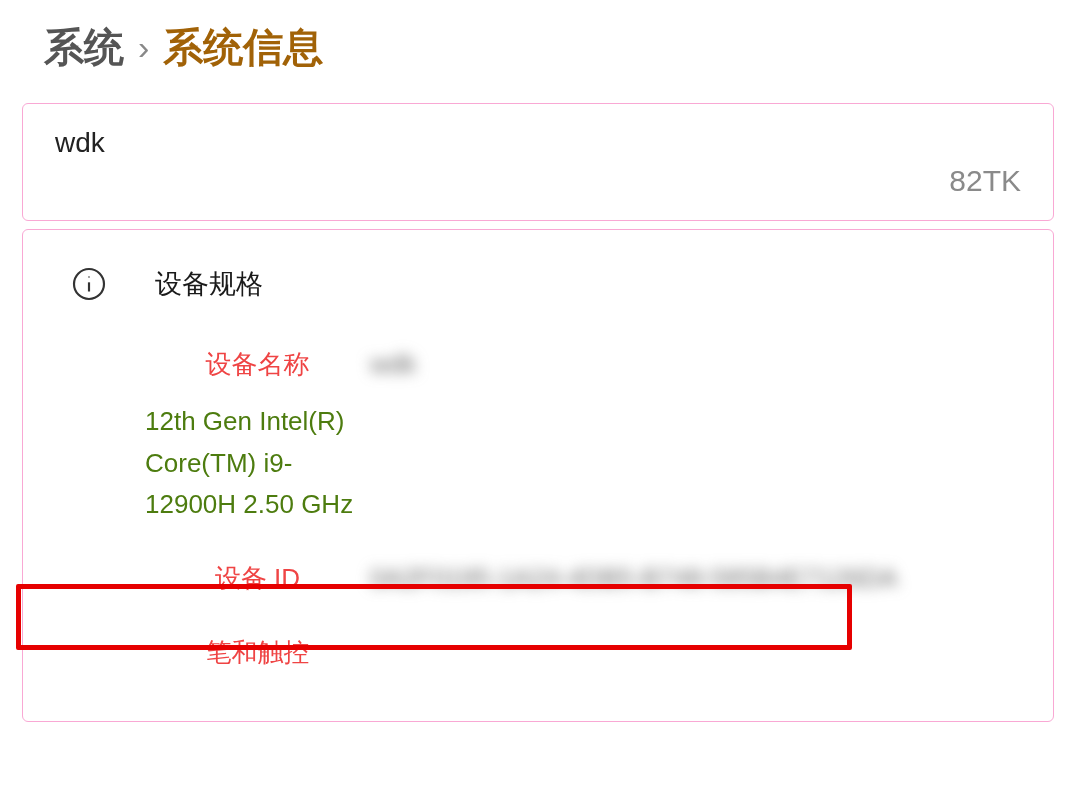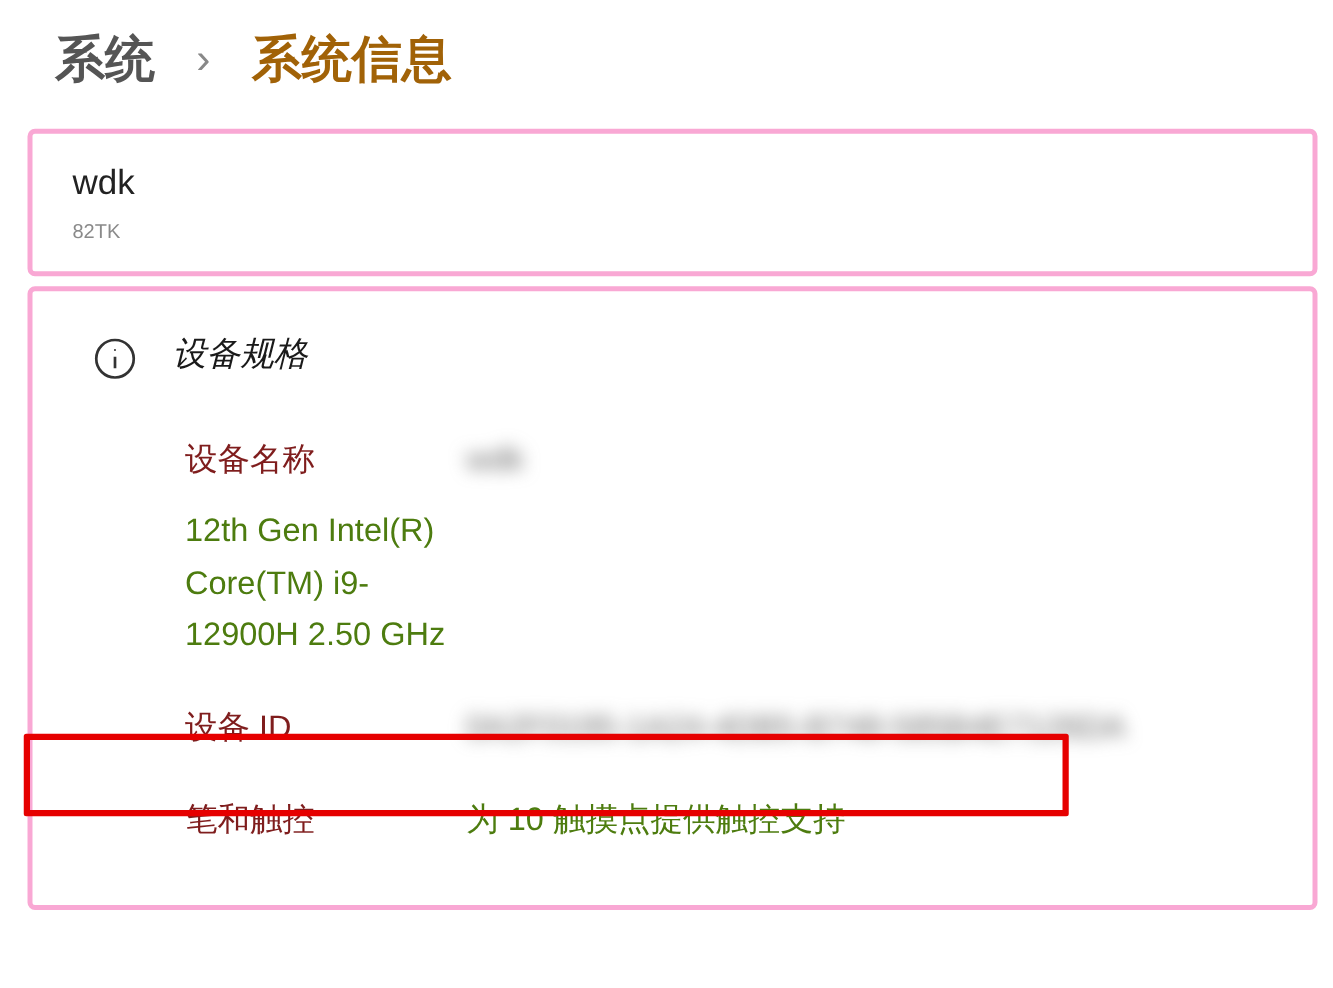--- a/index.html
+++ b/index.html
@@ -12,61 +12,61 @@
     background: #ffffff;
     color: #1a1a1a;
     width: 1066px;
     height: 790px;
     padding: 20px 0 0 0;
     overflow: hidden;
   }
   .breadcrumb {
     display: flex;
     align-items: center;
-    gap: 33px;
+    gap: 14px;
     padding: 0 0 28px 44px;
   }
   .breadcrumb .crumb {
     font-size: 40px;
     font-weight: 600;
     color: #555;
     cursor: pointer;
   }
   .breadcrumb .crumb.current {
     color: #a16207;
   }
   .breadcrumb .sep {
     font-size: 34px;
     color: #888;
   }
   .card {
-    border: 4px solid #f9a8d4;
+    border: 1px solid #f9a8d4;
     border-radius: 6px;
     margin: 0 12px 8px 22px;
     background: #fff;
   }
   .card-top {
     padding: 22px 32px 22px 32px;
   }
   .device-name-lg {
     font-size: 28px;
     color: #222;
     line-height: 1.2;
   }
   .device-model {
-    font-size: 16px;
+    font-size: 30px;
     color: #8a8a8a;
-    margin-top: 14px;
+    margin-top: 4px;
+    text-align: right;
   }
   .spec-header {
     display: flex;
-    align-items: flex-start;
-    gap: 24px;
+    align-items: center;
+    gap: 44px;
     padding: 32px 0 30px 44px;
-    font-style: italic;
   }
   .spec-header .icon {
     width: 44px;
     height: 44px;
     display: inline-flex;
     align-items: center;
     justify-content: center;
     color: #333;
   }
   .spec-header .title {
@@ -79,22 +79,23 @@
   }
   .spec-row {
     display: grid;
     grid-template-columns: 225px 1fr;
     align-items: baseline;
     padding: 8px 0;
     font-size: 26px;
     line-height: 1.6;
   }
   .spec-label {
-    color: #7f1d1d;
+    color: #ef4444;
     white-space: nowrap;
+    text-align: center;
   }
   .spec-value {
     color: #4d7c0f;
   }
   .blur {
     filter: blur(7px);
     color: #666;
     user-select: none;
   }
   .highlight-box {
@@ -144,18 +145,17 @@
     <div class="spec-row">
     </div>
     <div class="spec-row">
       <div class="spec-label">设备 ID</div>
       <div class="spec-value blur">0A2F0195-1A24-4DB5-B748-585B4E7126DA</div>
     </div>
     <div class="spec-row">
     </div>
     <div class="spec-row">
       <div class="spec-label">笔和触控</div>
-      <div class="spec-value">为 10 触摸点提供触控支持</div>
     </div>
 
     <div class="highlight-box" style="left:-7px; top:248px; width:836px; height:66px;"></div>
   </div>
 </div>
 
 </body></html>

